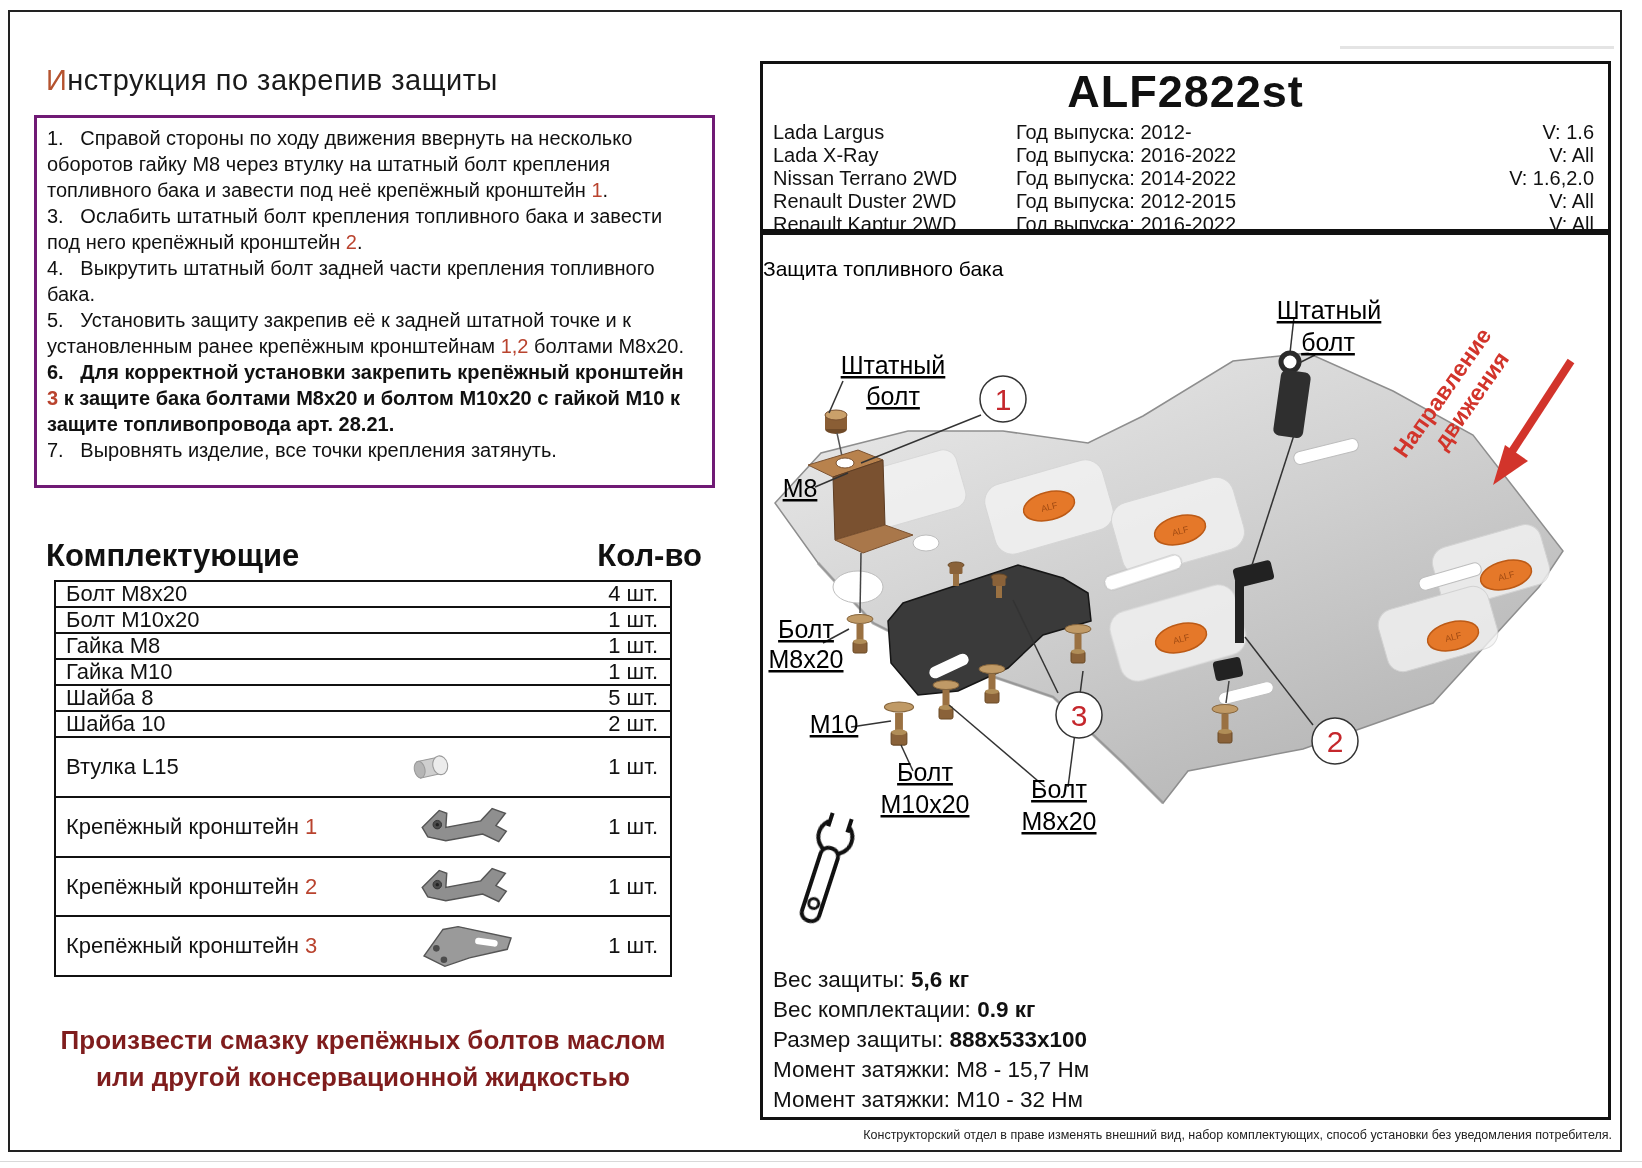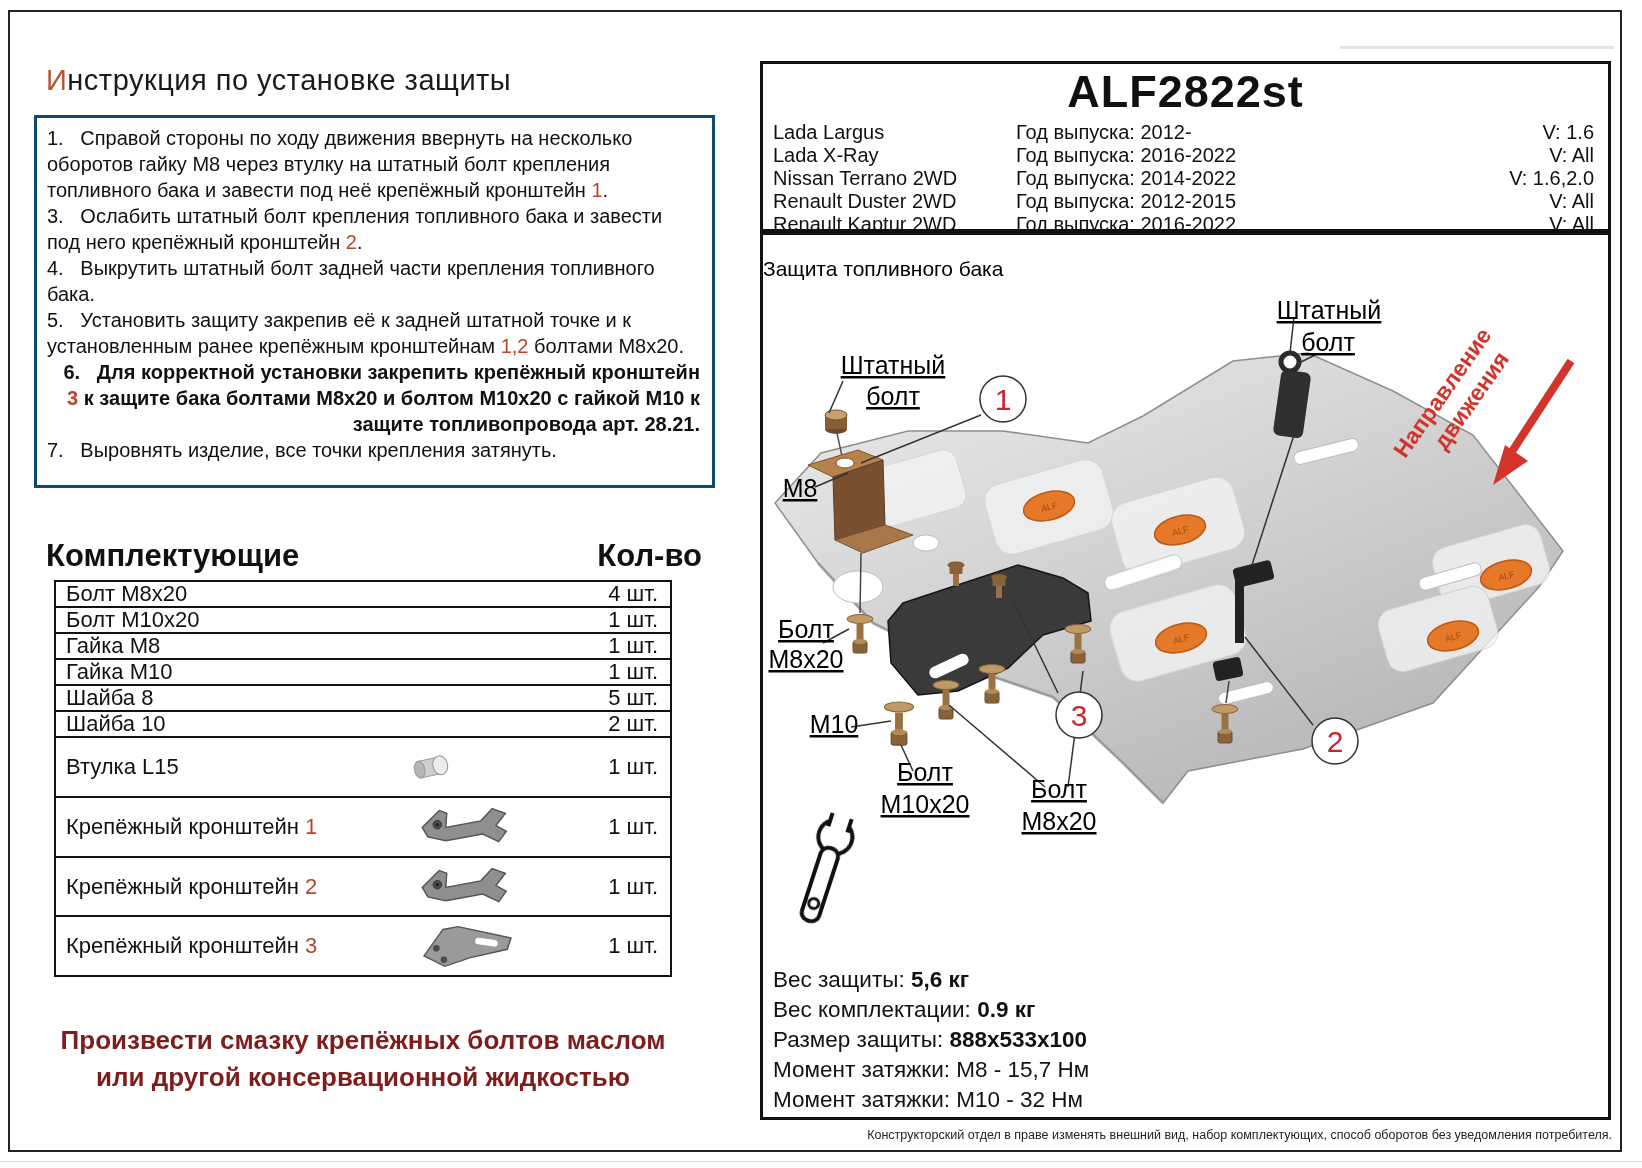--- a/index.html
+++ b/index.html
@@ -8,23 +8,23 @@
   .border-frame{position:absolute;left:8px;top:10px;width:1610px;height:1138px;
         border:2px solid #222;}
   .faint-line{position:absolute;left:1340px;top:46px;width:274px;height:3px;background:#e4e4e4;}
   .bottom-faint{position:absolute;left:0;top:1161px;width:1642px;height:1px;background:#d9d9d9;}
 
   
   .doc-title{position:absolute;left:46px;top:64px;font-size:29px;letter-spacing:.5px;color:#1a1a1a;}
   .accent{color:#b5532f;}
   .red{color:#b9432e;}
   .instr-box{position:absolute;left:34px;top:115px;width:681px;height:373px;
-        border:3px solid #0c4a6e;box-sizing:border-box;padding:7px 12px 0 10px;}
+        border:3px solid #701a75;box-sizing:border-box;padding:7px 12px 0 10px;}
   .instr-item{font-size:20px;line-height:26px;white-space:pre-wrap;}
-  .instr-item.bold{font-weight:bold;text-align:right;}
+  .instr-item.bold{font-weight:bold;}
   .comp-heading{position:absolute;left:46px;top:538px;font-size:31px;font-weight:bold;}
   .qty-heading{position:absolute;left:540px;top:538px;width:162px;text-align:right;
         font-size:31px;font-weight:bold;}
   .comp-table{position:absolute;left:54px;top:582px;width:618px;}
   .comp-row{position:relative;box-sizing:border-box;border:2.5px solid #111;margin-top:-2.5px;
         display:flex;align-items:center;background:#fff;}
   .comp-row.h28{height:28.5px;}
   .comp-row.h62{height:63px;}
   .comp-row.h60{height:62px;}
   .comp-name{font-size:22px;padding-left:10px;flex:0 0 auto;}
@@ -50,21 +50,21 @@
   svg text{font-family:"Liberation Sans","DejaVu Sans",sans-serif;}
 </style>
 </head>
 <body>
 
 <div class="page">
   <div class="border-frame"></div>
   <div class="faint-line"></div>
   <div class="bottom-faint"></div>
 
-  <div class="doc-title"><span class="accent">И</span><span>нструкция по установке защиты</span></div>
+  <div class="doc-title"><span class="accent">И</span><span>нструкция по закрепив защиты</span></div>
 
   <div class="instr-box" id="instructions-list">
       <div class="instr-item"><span>1.   Справой стороны по ходу движения ввернуть на несколько оборотов гайку М8 через втулку на штатный болт крепления топливного бака и завести под неё крепёжный кронштейн </span><span class="red">1</span><span>.</span></div>
       <div class="instr-item"><span>3.   Ослабить штатный болт крепления топливного бака и завести под него крепёжный кронштейн </span><span class="red">2</span><span>.</span></div>
       <div class="instr-item"><span>4.   Выкрутить штатный болт задней части крепления топливного бака.</span></div>
       <div class="instr-item"><span>5.   Установить защиту закрепив её к задней штатной точке и к установленным ранее крепёжным кронштейнам </span><span class="red">1,2</span><span> болтами М8х20.</span></div>
       <div class="instr-item bold"><span>6.   Для корректной установки закрепить крепёжный кронштейн </span><span class="red">3</span><span> к защите бака болтами М8х20 и болтом М10х20 с гайкой М10 к  защите топливопровода арт. 28.21.</span></div>
       <div class="instr-item"><span>7.   Выровнять изделие, все точки крепления затянуть.</span></div>
     </div>
 
@@ -328,21 +328,21 @@
 
     <div class="specs" id="specs">
         <div><span>Вес защиты: </span><span style="font-weight: bold;">5,6 кг</span></div>
         <div><span>Вес комплектации: </span><span style="font-weight: bold;">0.9 кг</span></div>
         <div><span>Размер защиты: </span><span style="font-weight: bold;">888х533х100</span></div>
         <div><span>Момент затяжки:  </span><span>М8 - 15,7 Нм</span></div>
         <div><span>Момент затяжки:  </span><span>М10 - 32 Нм</span></div>
       </div>
   </div>
 
-  <div class="disclaimer">Конструкторский отдел в праве изменять внешний вид, набор комплектующих, способ оборотов без уведомления потребителя.</div>
+  <div class="disclaimer">Конструкторский отдел в праве изменять внешний вид, набор комплектующих, способ установки без уведомления потребителя.</div>
 
   <svg width="0" height="0" style="position:absolute">
     <symbol id="sym-bushing" viewBox="0 0 40 32">
       <g transform="rotate(-12 20 16)">
         <rect x="7" y="8" width="21" height="16" fill="#cfcfcf" stroke="#9a9a9a"></rect>
         <ellipse cx="8" cy="16" rx="5" ry="8" fill="#b5b5b5" stroke="#9a9a9a"></ellipse>
         <ellipse cx="28" cy="16" rx="7" ry="9" fill="#ececec" stroke="#9a9a9a"></ellipse>
       </g>
     </symbol>
     <symbol id="sym-bracket-z" viewBox="0 0 110 55">

